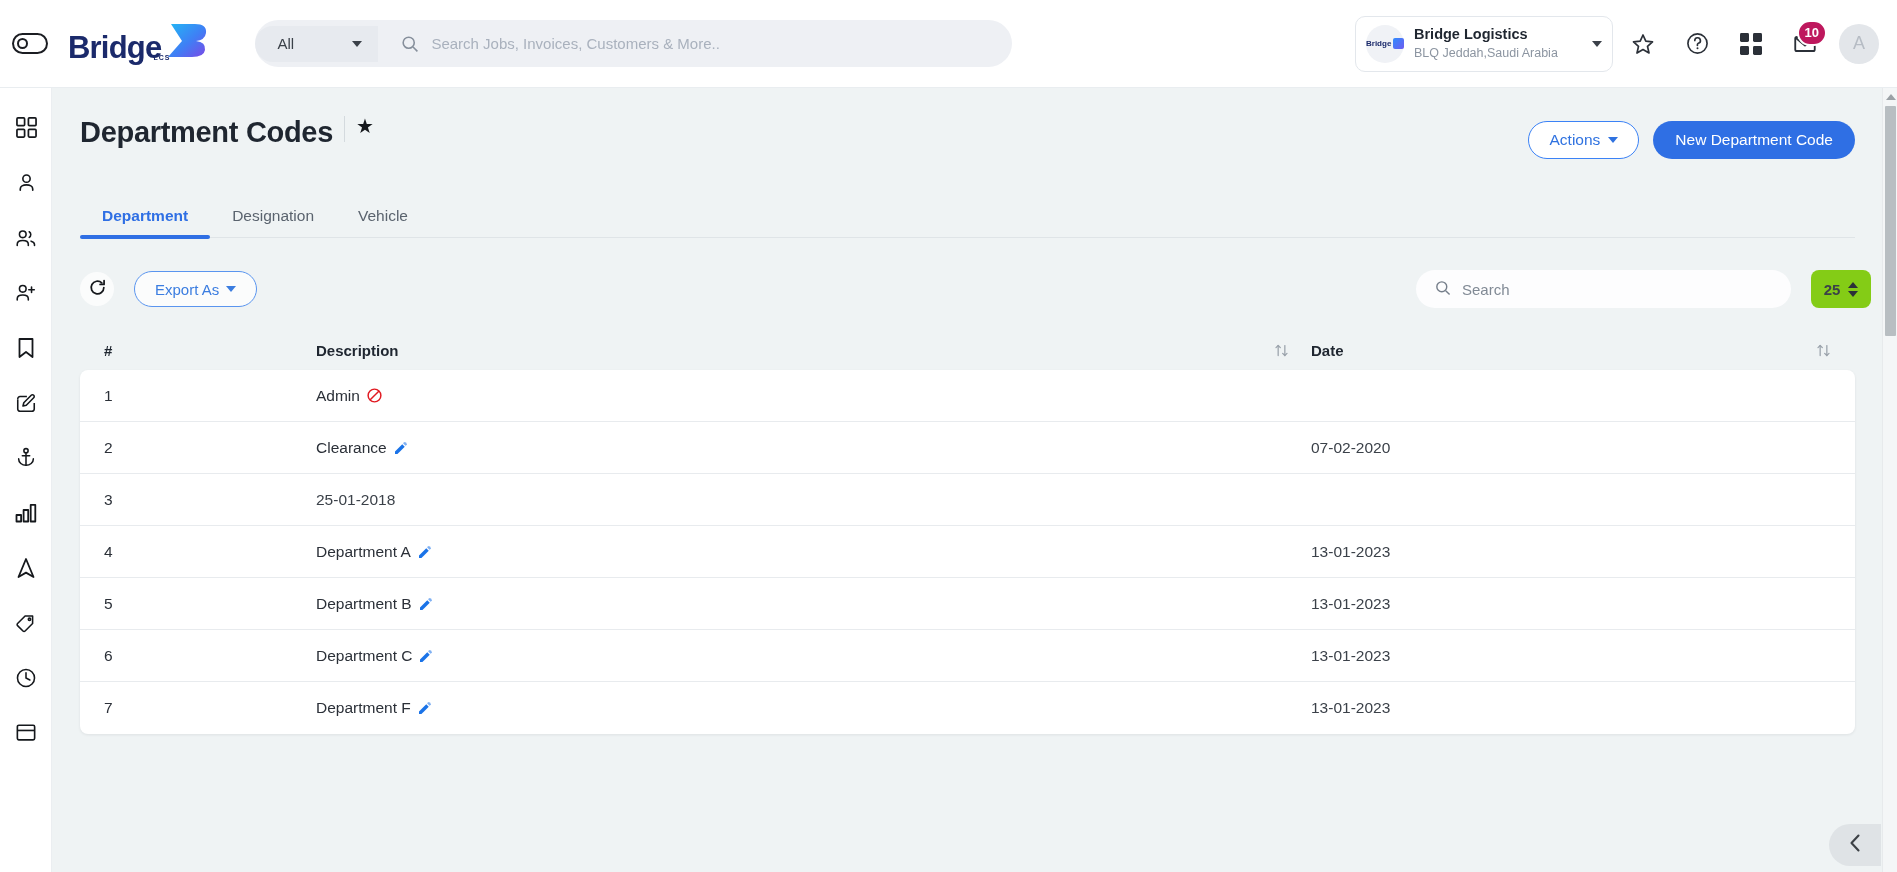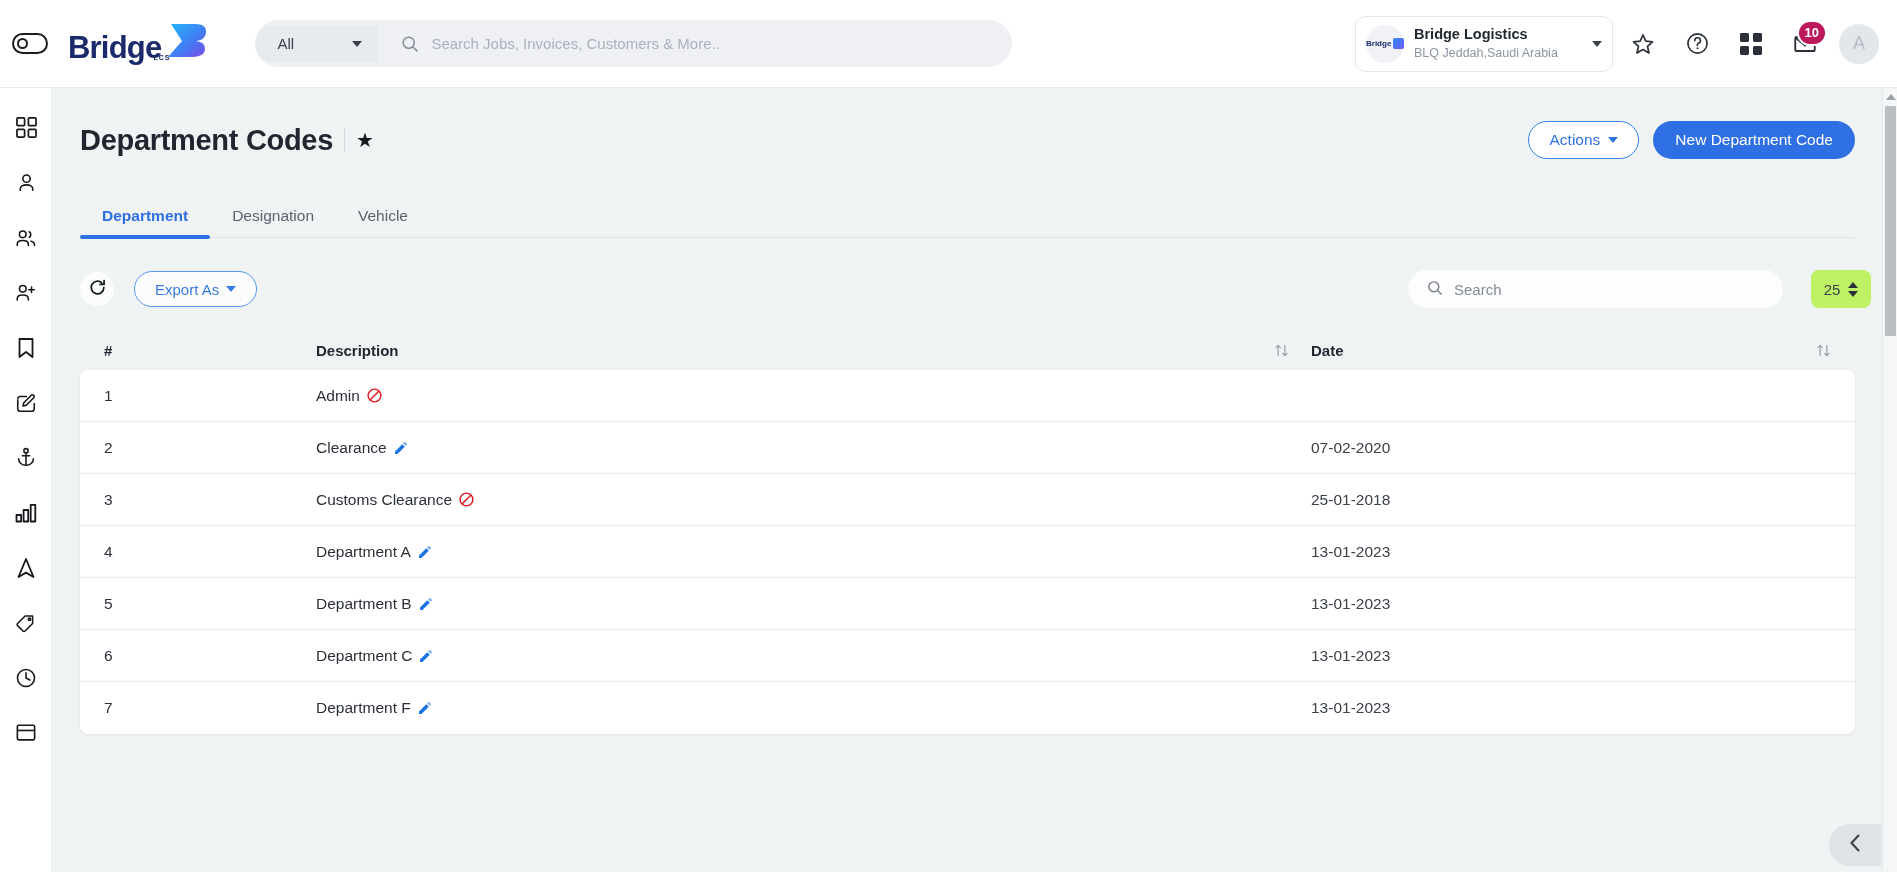--- a/index.html
+++ b/index.html
@@ -131,21 +131,21 @@
   }
 
   
   .content {
     position: absolute; top: 88px; left: 52px;
     width: 1845px; height: 784px;
     background: #eff3f4;
     overflow: hidden;
   }
   .page-head {
-    display: flex; align-items: center;
+    display: flex; 
     padding: 28px 42px 0 28px;
     height: 76px;
   }
   .page-title {
     font-size: 29px; font-weight: 700; color: #1f2630;
     letter-spacing: -0.3px;
   }
   .title-sep {
     width: 1px; height: 26px; background: #d4dade; margin: 0 11px;
   }
@@ -198,37 +198,37 @@
     cursor: pointer;
   }
   .btn-export {
     margin-left: 20px; height: 36px; padding: 0 20px;
     border: 1px solid #5a95ef; border-radius: 18px;
     background: #fbfcfc; color: #3b7de0; font-size: 15px;
     display: flex; align-items: center; gap: 7px; cursor: pointer;
     font-family: "Liberation Sans", sans-serif;
   }
   .btn-export .caret-dn { border-top-color: #3b7de0; }
-  .tool-right { margin-left: auto; display: flex; align-items: center; gap: 28px; }
+  .tool-right { margin-left: auto; display: flex; align-items: center; gap: 20px; }
   .tbl-search {
     width: 375px; height: 38px;
     background: #fdfdfe; border-radius: 19px;
     display: flex; align-items: center; padding: 0 18px;
   }
   .tbl-search input {
     flex: 1; border: none; outline: none; background: transparent;
     margin-left: 11px; font-size: 15px; color: #3b4149;
     font-family: "Liberation Sans", sans-serif;
   }
   .tbl-search input::placeholder { color: #818a95; }
   .pagesize {
     width: 60px; height: 38px;
-    background: #bef264; border-radius: 8px;
+    background: #84cc16; border-radius: 8px;
     display: flex; align-items: center; justify-content: center; gap: 8px;
-    font-size: 15px; color: #3b4149; cursor: pointer;
+    font-size: 15px; color: #3b4149; cursor: pointer; font-weight: bold;
   }
   .spin { display: flex; flex-direction: column; gap: 3px; }
   .spin i {
     display: block; width: 0; height: 0;
     border-left: 5px solid transparent; border-right: 5px solid transparent;
   }
   .spin i.up { border-bottom: 6px solid #2b3038; }
   .spin i.dn { border-top: 6px solid #2b3038; }
 
   
@@ -598,29 +598,20 @@
               <svg width="16" height="16" viewBox="0 0 24 24" fill="#1a73e8">
                 <path d="M3 17.3V21h3.7L17.6 10.1l-3.7-3.7L3 17.3z"></path>
                 <path d="M20.7 7a1 1 0 0 0 0-1.4l-2.3-2.3a1 1 0 0 0-1.4 0l-1.8 1.8 3.7 3.7L20.7 7z" fill="#7fb0f2"></path>
               </svg>
             </span>
           </div>
           <div class="cell-date">07-02-2020</div>
         </div>
         <div class="trow">
           <div class="col-num">3</div>
-          <div class="cell-desc">
-            <span>Customs Clearance</span>
-            <span class="row-ico">
-              <svg width="17" height="17" viewBox="0 0 24 24" fill="none" stroke="#e11b22" stroke-width="2.1">
-                <circle cx="12" cy="12" r="9"></circle>
-                <line x1="5.6" y1="18.4" x2="18.4" y2="5.6"></line>
-              </svg>
-            </span>
-          </div>
           <div class="cell-date">25-01-2018</div>
         </div>
         <div class="trow">
           <div class="col-num">4</div>
           <div class="cell-desc">
             <span>Department A</span>
             <span class="row-ico">
               <svg width="16" height="16" viewBox="0 0 24 24" fill="#1a73e8">
                 <path d="M3 17.3V21h3.7L17.6 10.1l-3.7-3.7L3 17.3z"></path>
                 <path d="M20.7 7a1 1 0 0 0 0-1.4l-2.3-2.3a1 1 0 0 0-1.4 0l-1.8 1.8 3.7 3.7L20.7 7z" fill="#7fb0f2"></path>

